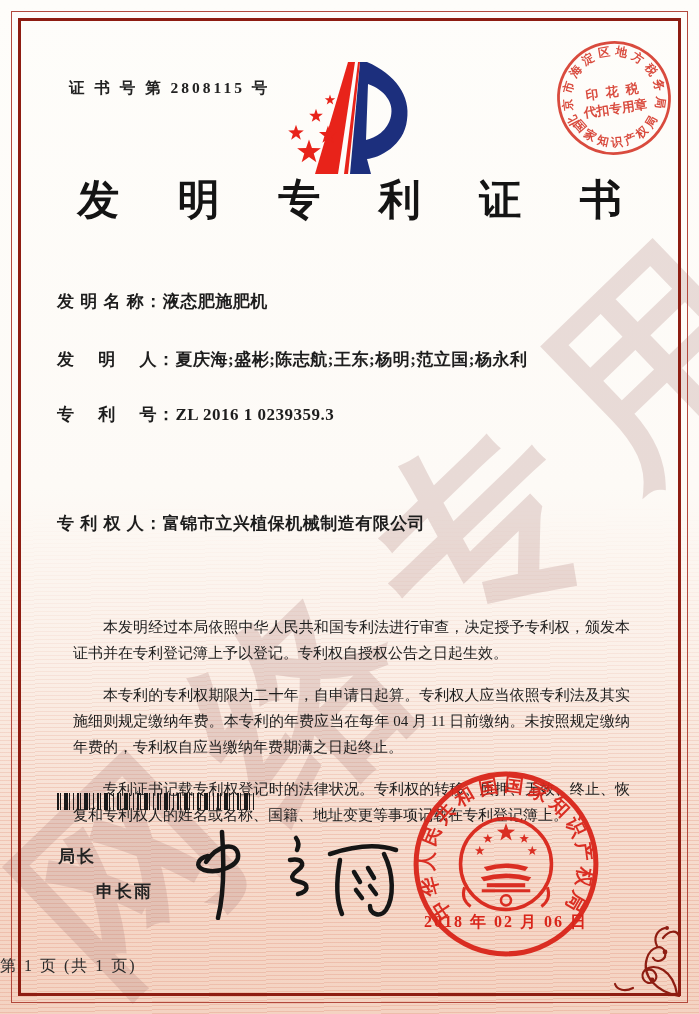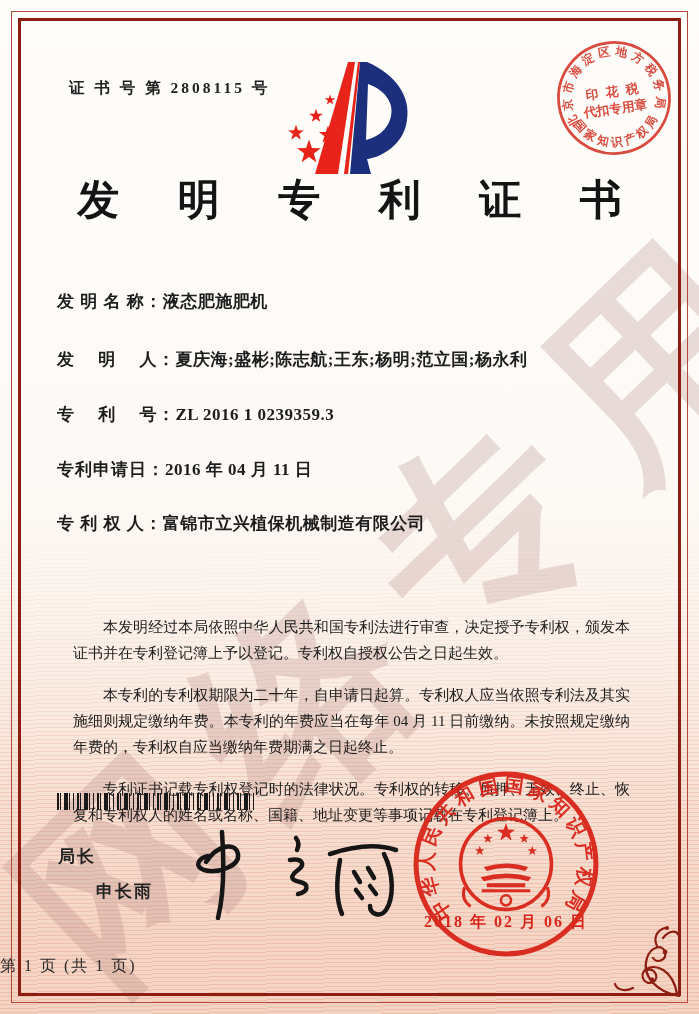--- a/index.html
+++ b/index.html
@@ -105,23 +105,20 @@
 
   <div class="field-row row-0">
     <span class="field-label">发 明 名 称：</span><span class="field-value">液态肥施肥机</span>
   </div>
   <div class="field-row row-1">
     <span class="field-label">发　 明　 人：</span><span class="field-value">夏庆海;盛彬;陈志航;王东;杨明;范立国;杨永利</span>
   </div>
   <div class="field-row row-2">
     <span class="field-label">专　 利　 号：</span><span class="field-value">ZL 2016 1 0239359.3</span>
   </div>
-  <div class="field-row row-3">
-    <span class="field-label">专利申请日：</span><span class="field-value">2016 年 04 月 11 日</span>
-  </div>
   <div class="field-row row-4">
     <span class="field-label">专 利 权 人：</span><span class="field-value">富锦市立兴植保机械制造有限公司</span>
   </div>
 
   <div class="paras">
     <p>本发明经过本局依照中华人民共和国专利法进行审查，决定授予专利权，颁发本证书并在专利登记簿上予以登记。专利权自授权公告之日起生效。</p>
     <p>本专利的专利权期限为二十年，自申请日起算。专利权人应当依照专利法及其实施细则规定缴纳年费。本专利的年费应当在每年 04 月 11 日前缴纳。未按照规定缴纳年费的，专利权自应当缴纳年费期满之日起终止。</p>
     <p>专利证书记载专利权登记时的法律状况。专利权的转移、质押、无效、终止、恢复和专利权人的姓名或名称、国籍、地址变更等事项记载在专利登记簿上。</p>
   </div>
 

